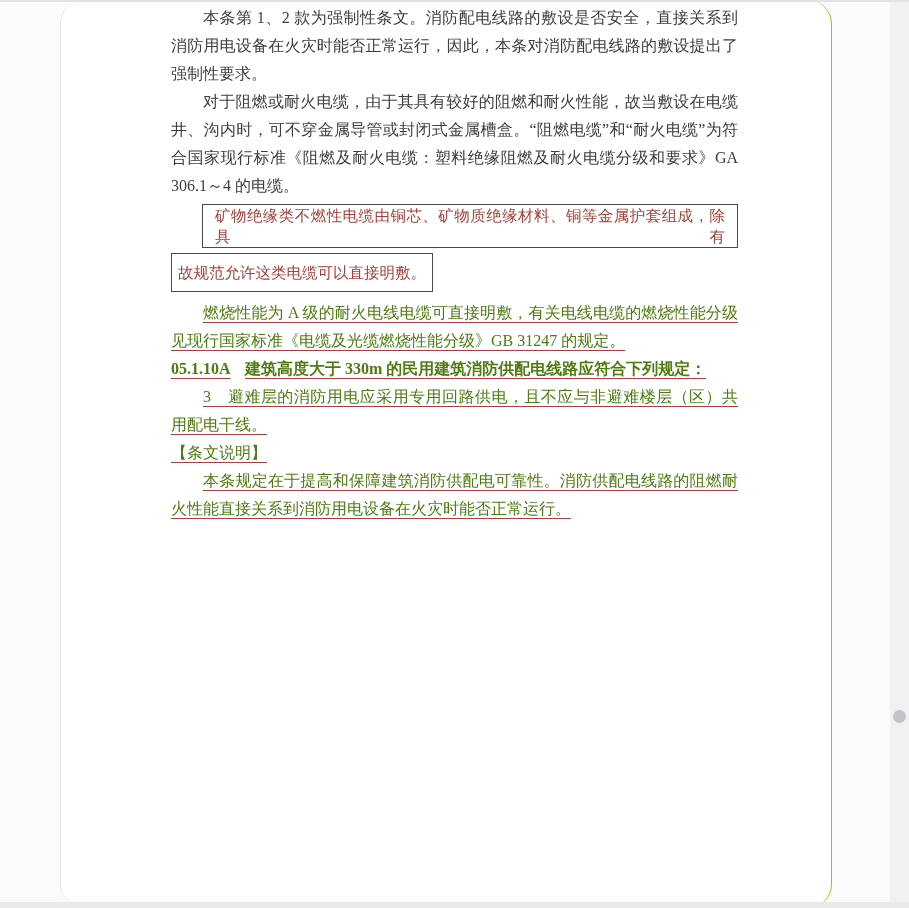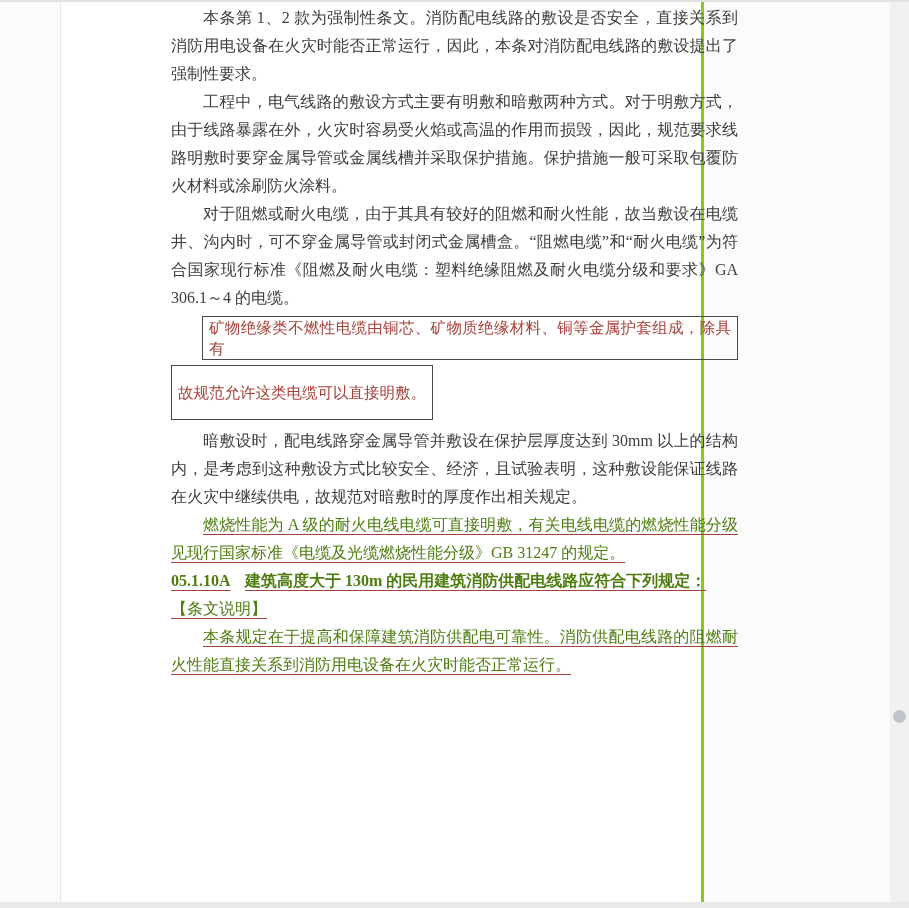--- a/index.html
+++ b/index.html
@@ -20,25 +20,26 @@
   }
   .scroll-track{
     position:absolute;right:0;top:0;width:19px;height:908px;
     background:#f1f1f2;z-index:4;
   }
   .scroll-thumb{
     position:absolute;left:3px;top:710px;width:13px;height:13px;
     border-radius:50%;background:#c1c3ca;
   }
   .page{
-    position:absolute;left:60px;top:0;width:644px;height:908px;
+    position:absolute;left:60px;top:0;width:772px;height:908px;
     background:#ffffff;
     border-left:1px solid #e7e7e8;
-    border-right:3px solid #84cc16;
+    border-right:1px solid #84cc16;
     box-sizing:border-box;
+    border-radius:24px;
   }
   .content{
     position:absolute;left:110px;top:4px;width:567px;
     font-size:16px;line-height:28px;
     color:#3d3d3d;
     text-align:justify;
   }
   .para{margin:0;text-indent:2em;}
   .noindent{text-indent:0;}
   .red{
@@ -48,64 +49,63 @@
     text-underline-offset:4px;
     text-decoration-color:#a6403a;
   }
   .bold{font-weight:normal;}
   .boxed-group{margin:4px 0 2px 0;}
   .hbox{
     border:1px solid #4a4a4a;
     color:#a6403a;
     font-size:15.5px;
     line-height:21px;
-    padding:0 6px;
+    padding:0 12px;
     margin:0 0 5px 0;
     box-sizing:border-box;
     text-align:justify;
     text-align-last:justify;
   }
   .hbox.first{margin-left:2em;}
   .hbox.last{
     display:inline-block;
     text-align:left;text-align-last:left;
-    padding:16px 6px;
+    padding:8px 6px;
   }
   .clause-no{font-weight:bold;margin-right:0.9em;}
   .clause-title{font-weight:bold;}
 </style>
 </head>
 <body>
 
 <div class="top-divider"></div>
 
 <div class="page">
   <div class="content">
 
     <p class="para">本条第 1、2 款为强制性条文。消防配电线路的敷设是否安全，直接关系到消防用电设备在火灾时能否正常运行，因此，本条对消防配电线路的敷设提出了强制性要求。</p>
 
-    <p class="para">工程中，电气线路的敷设方式主要有明敷和暗敷两种方式。对于明敷方式，由于线路暴露在外，火灾时容易受火焰或高温的作用而损毁，因此，规范要求线路明敷时要穿金属导管或金属线槽并采取保护措施。保护措施一般可采取包覆防火材料或涂刷防火涂料。</p>
 
     <p class="para">对于阻燃或耐火电缆，由于其具有较好的阻燃和耐火性能，故当敷设在电缆井、沟内时，可不穿金属导管或封闭式金属槽盒。“阻燃电缆”和“耐火电缆”为符合国家现行标准《阻燃及耐火电缆：塑料绝缘阻燃及耐火电缆分级和要求》GA 306.1～4 的电缆。</p>
 
     <div class="boxed-group">
       <div class="hbox first">矿物绝缘类不燃性电缆由铜芯、矿物质绝缘材料、铜等金属护套组成，除具有</div>
       <div class="hbox last">故规范允许这类电缆可以直接明敷。</div>
     </div>
 
-    <p class="para">暗敷设时，配电线路穿金属导管并敷设在保护层厚度达到 30mm 以上的结构内，是考虑到这种敷设方式比较安全、经济，且试验表明，这种敷设能保证线路在火灾中继续供电，故规范对暗敷时的厚度作出相关规定。</p>
 
     <p class="para red">燃烧性能为 A 级的耐火电线电缆可直接明敷，有关电线电缆的燃烧性能分级见现行国家标准《电缆及光缆燃烧性能分级》GB 31247 的规定。</p>
 
     <p class="para red noindent">
-      <span class="clause-no">05.1.10A</span><span class="clause-title">建筑高度大于 130m 的民用建筑消防供配电线路应符合下列规定：</span>
+      <span class="clause-no">05.1.10A</span><span class="clause-title">建筑高度大于 330m 的民用建筑消防供配电线路应符合下列规定：</span>
     </p>
 
 
 
+    <p class="para red">3　避难层的消防用电应采用专用回路供电，且不应与非避难楼层（区）共用配电干线。</p>
 
     <p class="para red noindent bold">【条文说明】</p>
 
     <p class="para red">本条规定在于提高和保障建筑消防供配电可靠性。消防供配电线路的阻燃耐火性能直接关系到消防用电设备在火灾时能否正常运行。</p>
 
   </div>
 </div>
 
 <div class="scroll-track">
   <div class="scroll-thumb"></div>

